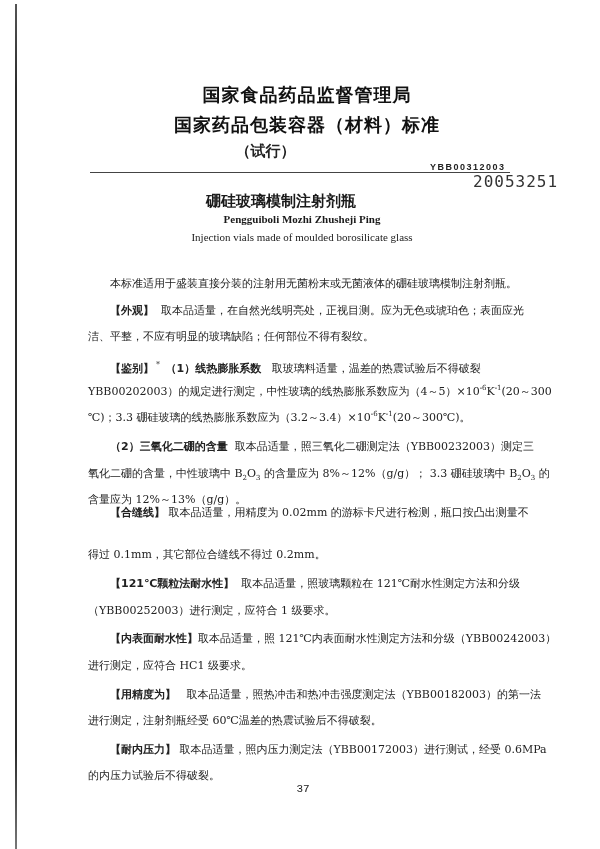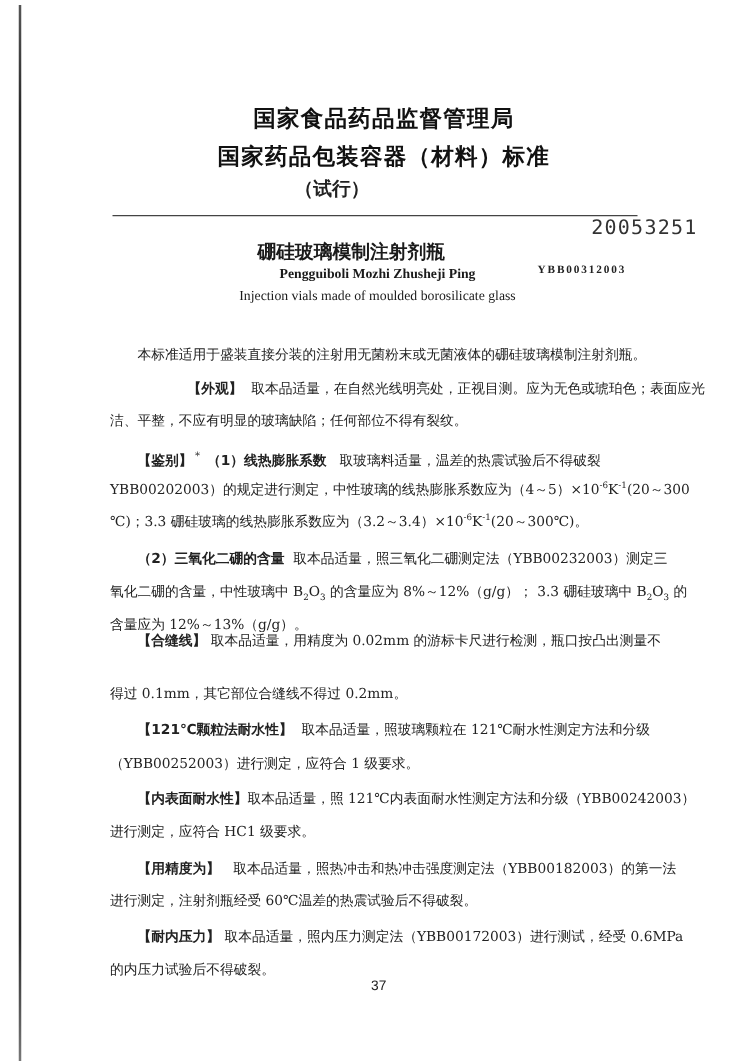--- a/index.html
+++ b/index.html
@@ -46,26 +46,25 @@
       text-align: center;
       font-family: "DejaVu Sans", "Liberation Sans", sans-serif;
       font-weight: bold;
       font-size: 15px;
       color: #222;
     }
     .std-code {
       position: absolute;
       top: 162px;
       left: 430px;
-      font-family: Liberation Serif, serif;
+      font-family: Liberation Sans, sans-serif;
       font-weight: bold;
       font-size: 9px;
       letter-spacing: 1.5px;
       color: #222;
-      margin-top: 48px;
     }
     .header-rule {
       position: absolute;
       top: 172px;
       left: 90px;
       width: 420px;
       height: 1px;
       background: #444;
     }
     .stamp-number {
@@ -130,21 +129,21 @@
     .indent { left: 110px; }
     .cont { left: 88px; }
     .page-number {
       position: absolute;
       top: 783px;
       left: 0;
       width: 592px;
       padding-left: 14px;
       box-sizing: border-box;
       text-align: center;
-      font-family: Liberation Sans, sans-serif;
+      font-family: Liberation Mono, monospace;
       font-size: 11px;
       color: #222;
     }
     sup, sub { font-size: 7px; line-height: 0; }
     .star {
       font-size: 8px;
       vertical-align: 5px;
       margin: 0 2px;
     }
   </style>
@@ -160,21 +159,21 @@
 <div class="std-code">YBB00312003</div>
 <div class="header-rule"></div>
 <div class="stamp-number">20053251</div>
 
 <div class="doc-title-cn">硼硅玻璃模制注射剂瓶</div>
 <div class="doc-title-pinyin">Pengguiboli Mozhi Zhusheji Ping</div>
 <div class="doc-title-en">Injection vials made of moulded borosilicate glass</div>
 
 <div class="para-line indent" style="top:277px;">本标准适用于盛装直接分装的注射用无菌粉末或无菌液体的硼硅玻璃模制注射剂瓶。</div>
 
-<div class="para-line indent" style="top:304px;margin-left:40px;">
+<div class="para-line indent" style="top:304px;">
   <span class="label">【外观】</span>&nbsp;&nbsp;<span>取本品适量，在自然光线明亮处，正视目测。应为无色或琥珀色；表面应光</span>
 </div>
 <div class="para-line cont" style="top:330px;">洁、平整，不应有明显的玻璃缺陷；任何部位不得有裂纹。</div>
 
 <div class="para-line indent" style="top:358px;">
   <span class="label">【鉴别】</span><span class="star">*</span>
   <span class="label">（1）线热膨胀系数</span>&nbsp;&nbsp;&nbsp;<span>取玻璃料适量，温差的热震试验后不得破裂</span>
 </div>
 <div class="para-line cont" style="top:385px;">
   <span>YBB00202003）的规定进行测定，中性玻璃的线热膨胀系数应为（4～5）×10</span><sup>-6</sup><span>K</span><sup>-1</sup><span>(20～300</span>

